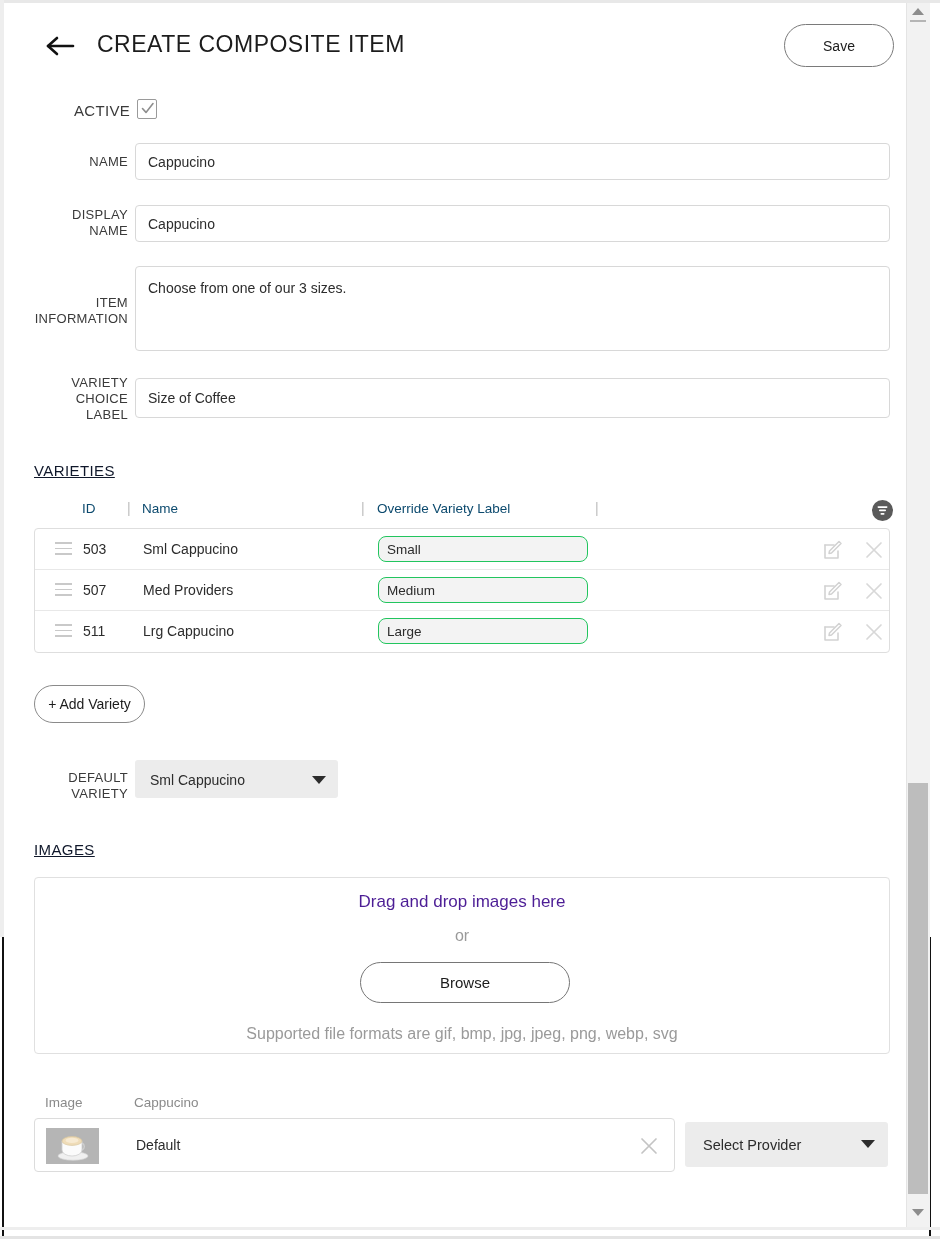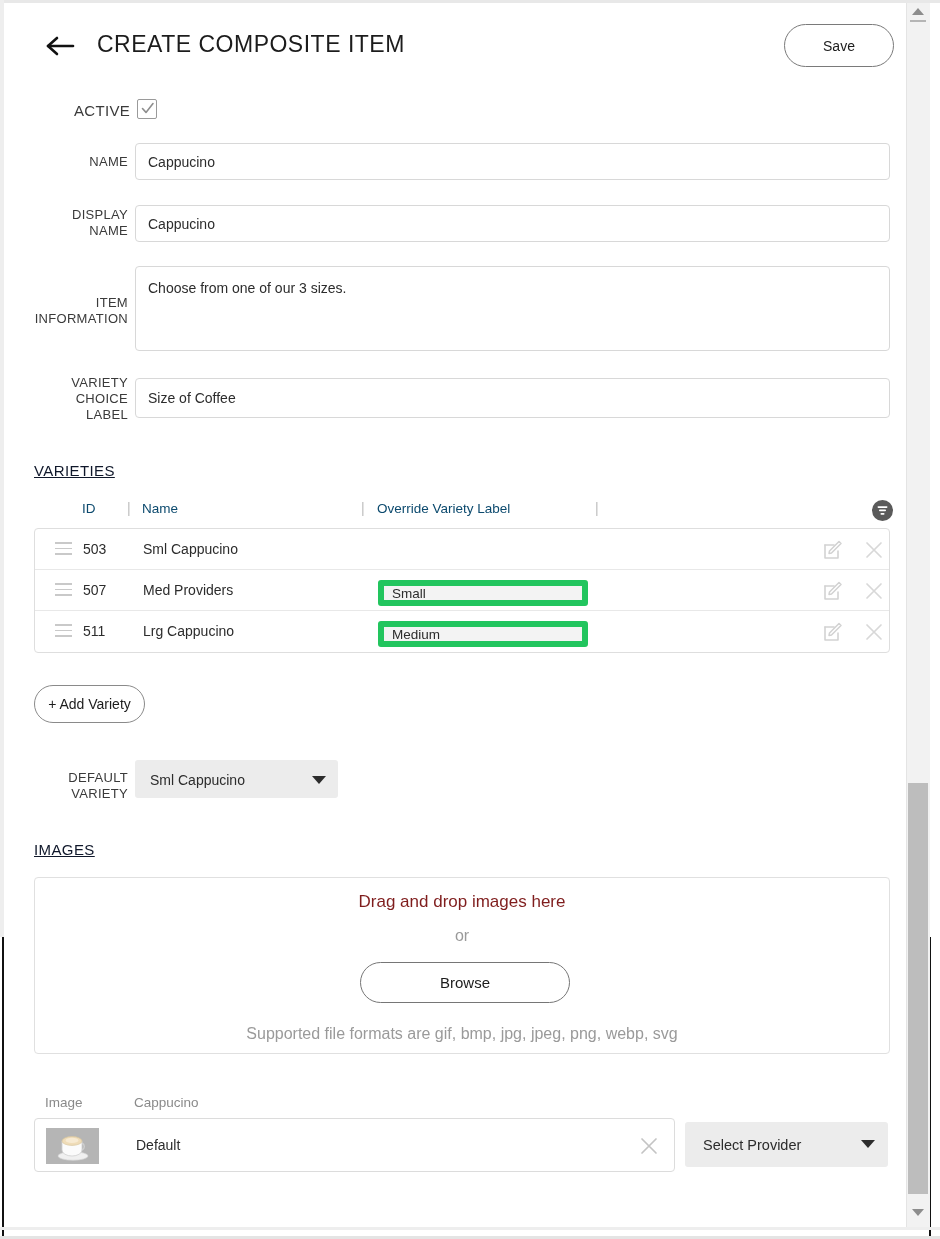--- a/index.html
+++ b/index.html
@@ -93,24 +93,23 @@
     border:1px solid #dedede; border-radius:4px; background:#ffffff; overflow:hidden;
   }
   .vt-row { position:relative; height:41px; border-bottom:1px solid #e8e8e8; }
   .vt-row:last-child { border-bottom:none; }
   .vt-drag { position:absolute; left:20px; top:13px; width:17px; height:15px; cursor:grab; }
   .vt-drag i { display:block; width:17px; height:1.6px; background:#c9c9c9; margin-bottom:4px; }
   .vt-id   { position:absolute; left:48px; top:12px; width:48px; font-size:14px; color:#2c2c2c; }
   .vt-name { position:absolute; left:108px; top:12px; font-size:14px; color:#2c2c2c; }
   .vt-ov {
     position:absolute; left:343px; top:7px; width:210px; height:26px;
-    background:#f3f3f3; border:6px solid #22c55e; border-radius:3px;
+    background:#f3f3f3; border:1px solid #22c55e; border-radius:8px;
     font-size:13.5px; color:#2c2c2c; padding:0 8px;
     font-family:"Liberation Sans", sans-serif;
-    margin-top:44px;
   }
   .vt-edit { position:absolute; left:787px; top:10px; width:22px; height:22px; cursor:pointer; }
   .vt-del  { position:absolute; left:828px; top:10px; width:22px; height:22px; cursor:pointer; }
 
   .add-variety {
     position:absolute; left:30px; top:682px; width:111px; height:38px;
     border:1px solid #8a8a8a; border-radius:19px; background:#ffffff;
     font-size:14px; color:#1c1c1c; cursor:pointer;
     font-family:"Liberation Sans", sans-serif;
   }
@@ -124,21 +123,21 @@
   .dv-caret {
     position:absolute; left:308px; top:773px; width:0;height:0;
     border-left:7px solid transparent; border-right:7px solid transparent; border-top:8px solid #2c2c2c;
   }
 
   
   .dropzone {
     position:absolute; left:30px; top:874px; width:856px; height:177px;
     border:1px solid #e0e0e0; border-radius:4px; background:#ffffff;
   }
-  .dz-line1 { position:absolute; top:14px; width:100%; text-align:center; font-size:17px; color:#7f1d1d; }
+  .dz-line1 { position:absolute; top:14px; width:100%; text-align:center; font-size:17px; color:#4c1d95; }
   .dz-or    { position:absolute; top:49px; width:100%; text-align:center; font-size:16px; color:#9a9a9a; }
   .dz-browse {
     position:absolute; left:325px; top:84px; width:210px; height:41px;
     border:1px solid #767676; border-radius:21px; background:#ffffff;
     font-size:15px; color:#1c1c1c; cursor:pointer;
     font-family:"Liberation Sans", sans-serif;
   }
   .dz-formats { position:absolute; top:147px; width:100%; text-align:center; font-size:16px; color:#9a9a9a; }
 
   

